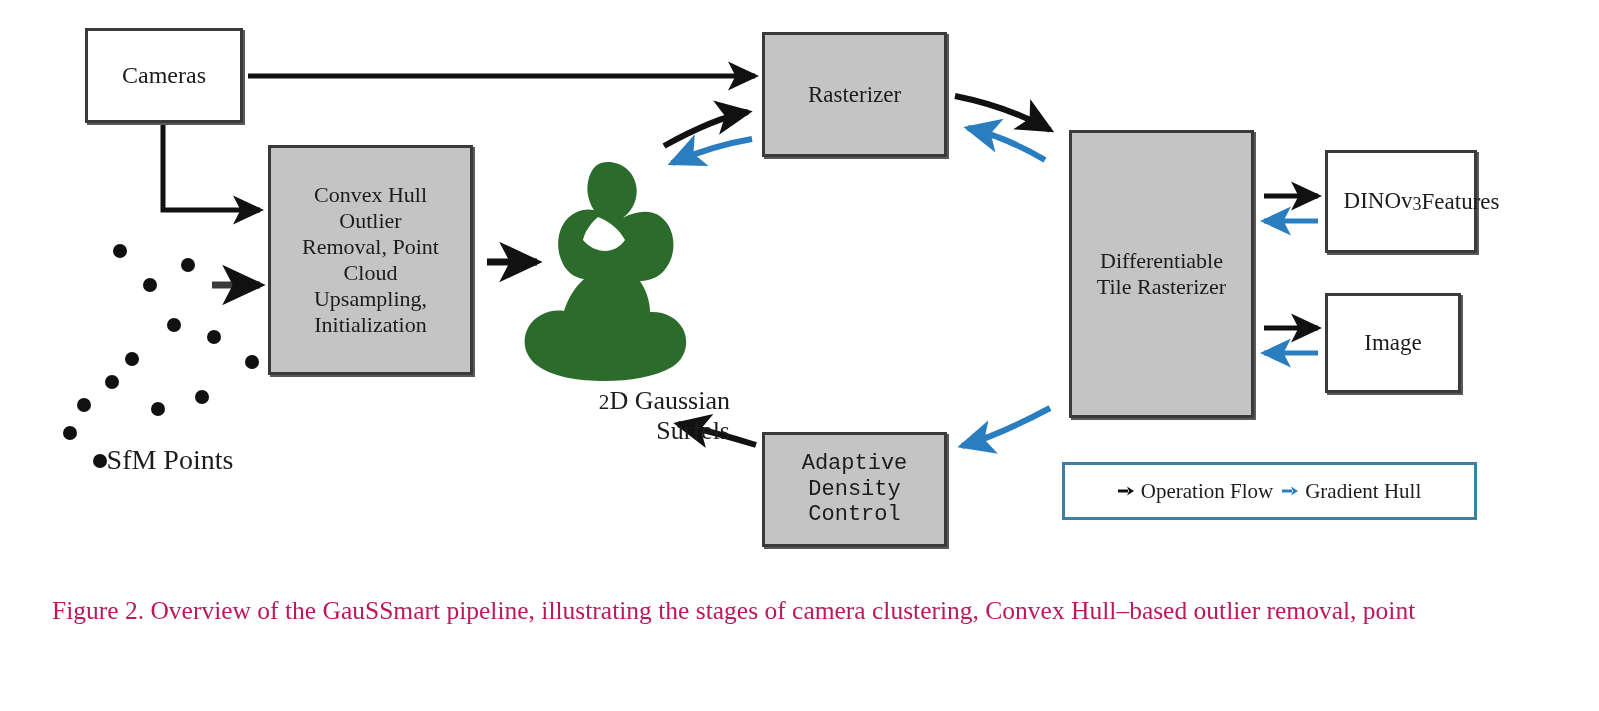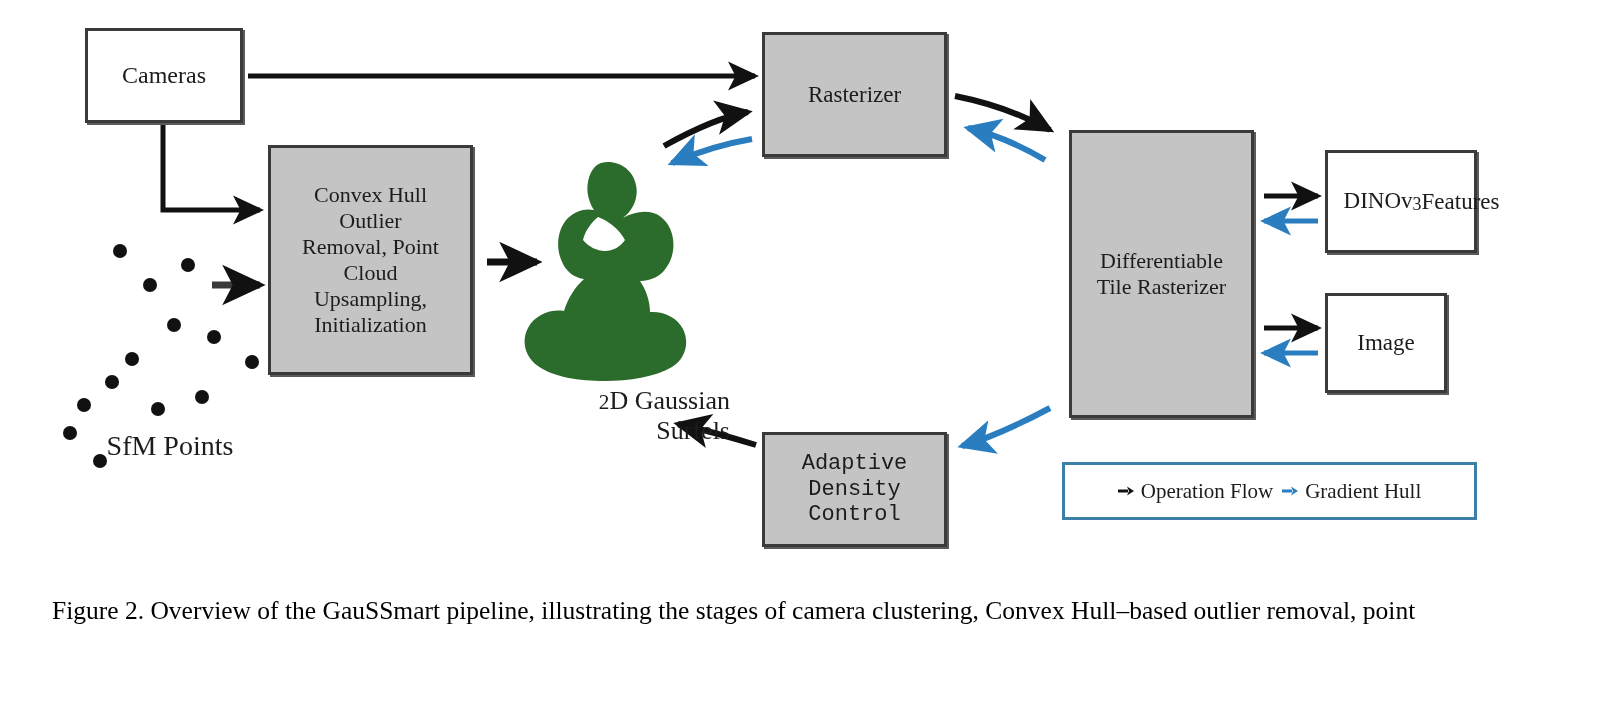--- a/index.html
+++ b/index.html
@@ -62,42 +62,42 @@
     left: 1069px; top: 130px; width: 185px; height: 288px;
     font-size: 22px;
     padding: 0 6px;
   }
   #node-dinov3 {
     left: 1325px; top: 150px; width: 152px; height: 103px;
     font-size: 23px;
     padding-left: 41px;
   }
   #node-image {
-    left: 1325px; top: 293px; width: 122px; height: 100px;
+    left: 1325px; top: 293px; width: 136px; height: 100px;
     font-size: 23px;
   }
   #node-adc {
     left: 762px; top: 432px; width: 185px; height: 115px;
     font-size: 22px;
     font-family: Liberation Mono, monospace;
   }
   .node-text { display: block; }
   .subscript-num { font-size: 0.78em; vertical-align: -0.12em; }
 
   
   .free-label {
     position: absolute;
     font-family: "Liberation Serif", serif;
     color: #1c1c1c;
     text-align: center;
     line-height: 1.16;
     z-index: 5;
   }
   #label-sfm {
-    left: 50px; top: 430px; width: 240px;
+    left: 50px; top: 444px; width: 240px;
     font-size: 28px;
     font-family: Liberation Serif, serif;
   }
   #label-surfels {
     left: 480px; top: 386px; width: 250px;
     font-size: 26px;
     text-align: right;
   }
   .small-cap-two { font-size: 0.82em; }
 
@@ -150,21 +150,21 @@
   }
 
   
   #caption {
     position: absolute;
     left: 52px; top: 594px;
     width: 1500px;
     font-family: "Liberation Serif", serif;
     font-size: 25.5px;
     line-height: 1.33;
-    color: #000000;
+    color: #be185d;
     text-align: justify;
     z-index: 7;
   }
   #caption .cap-line { display: block; }
 </style>
 </head>
 <body>
 
 <div id="figure-root">
 

